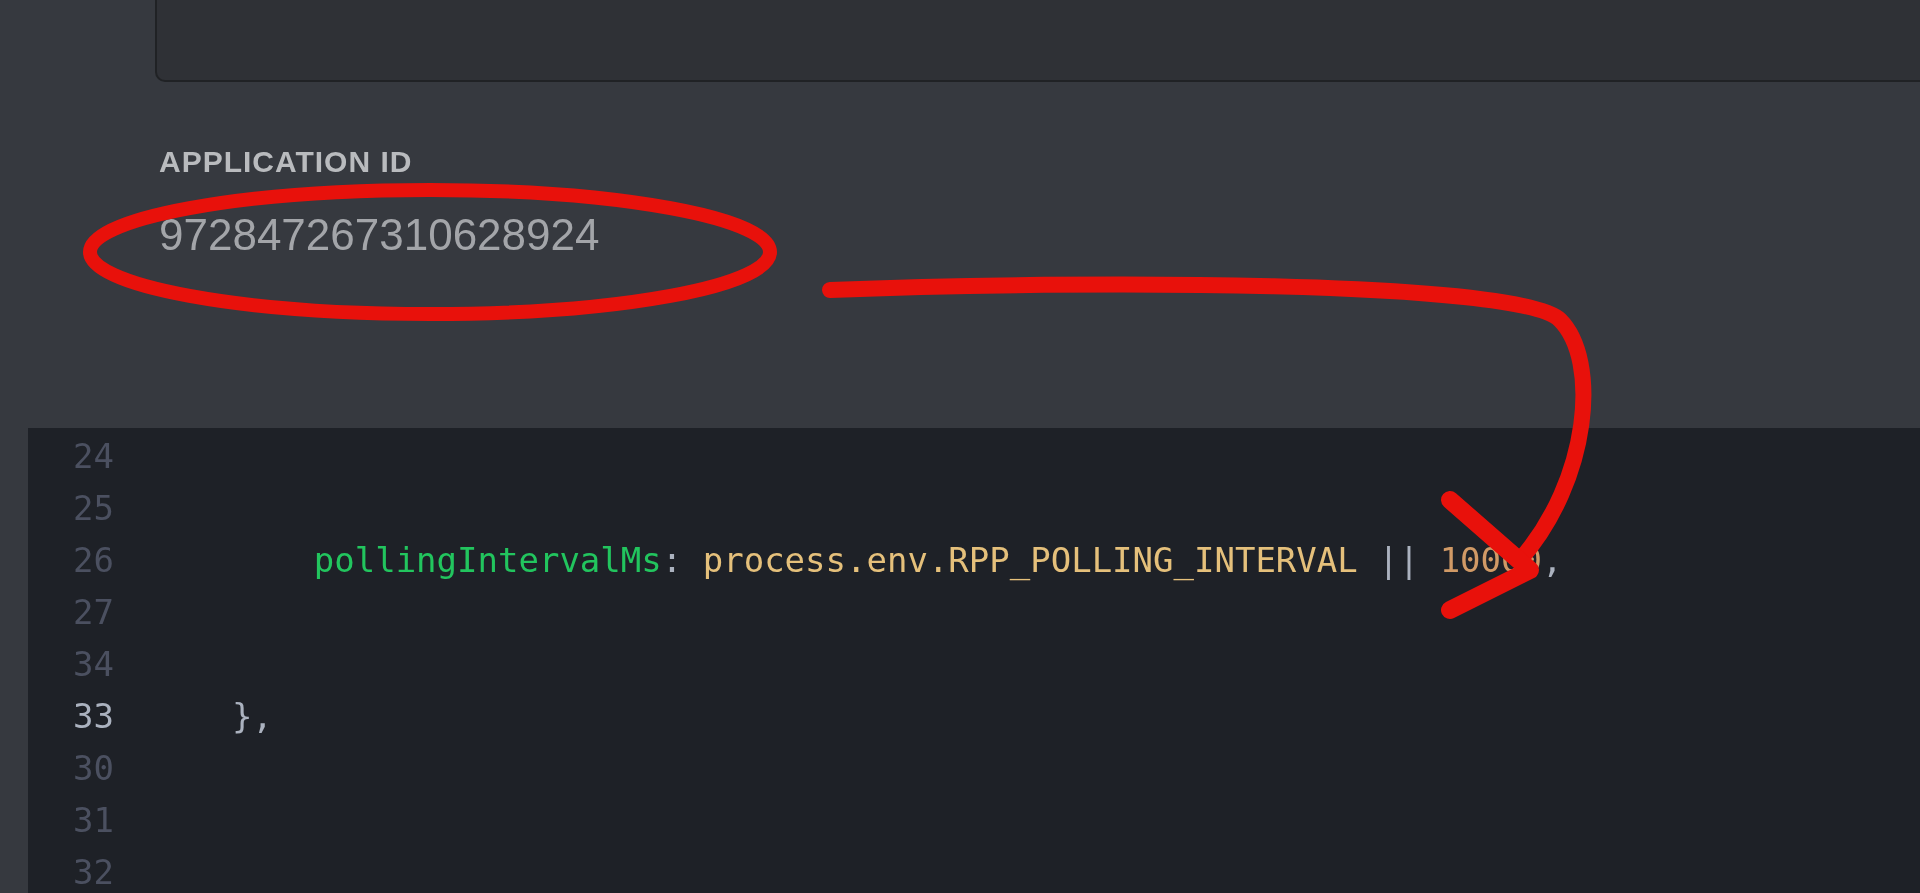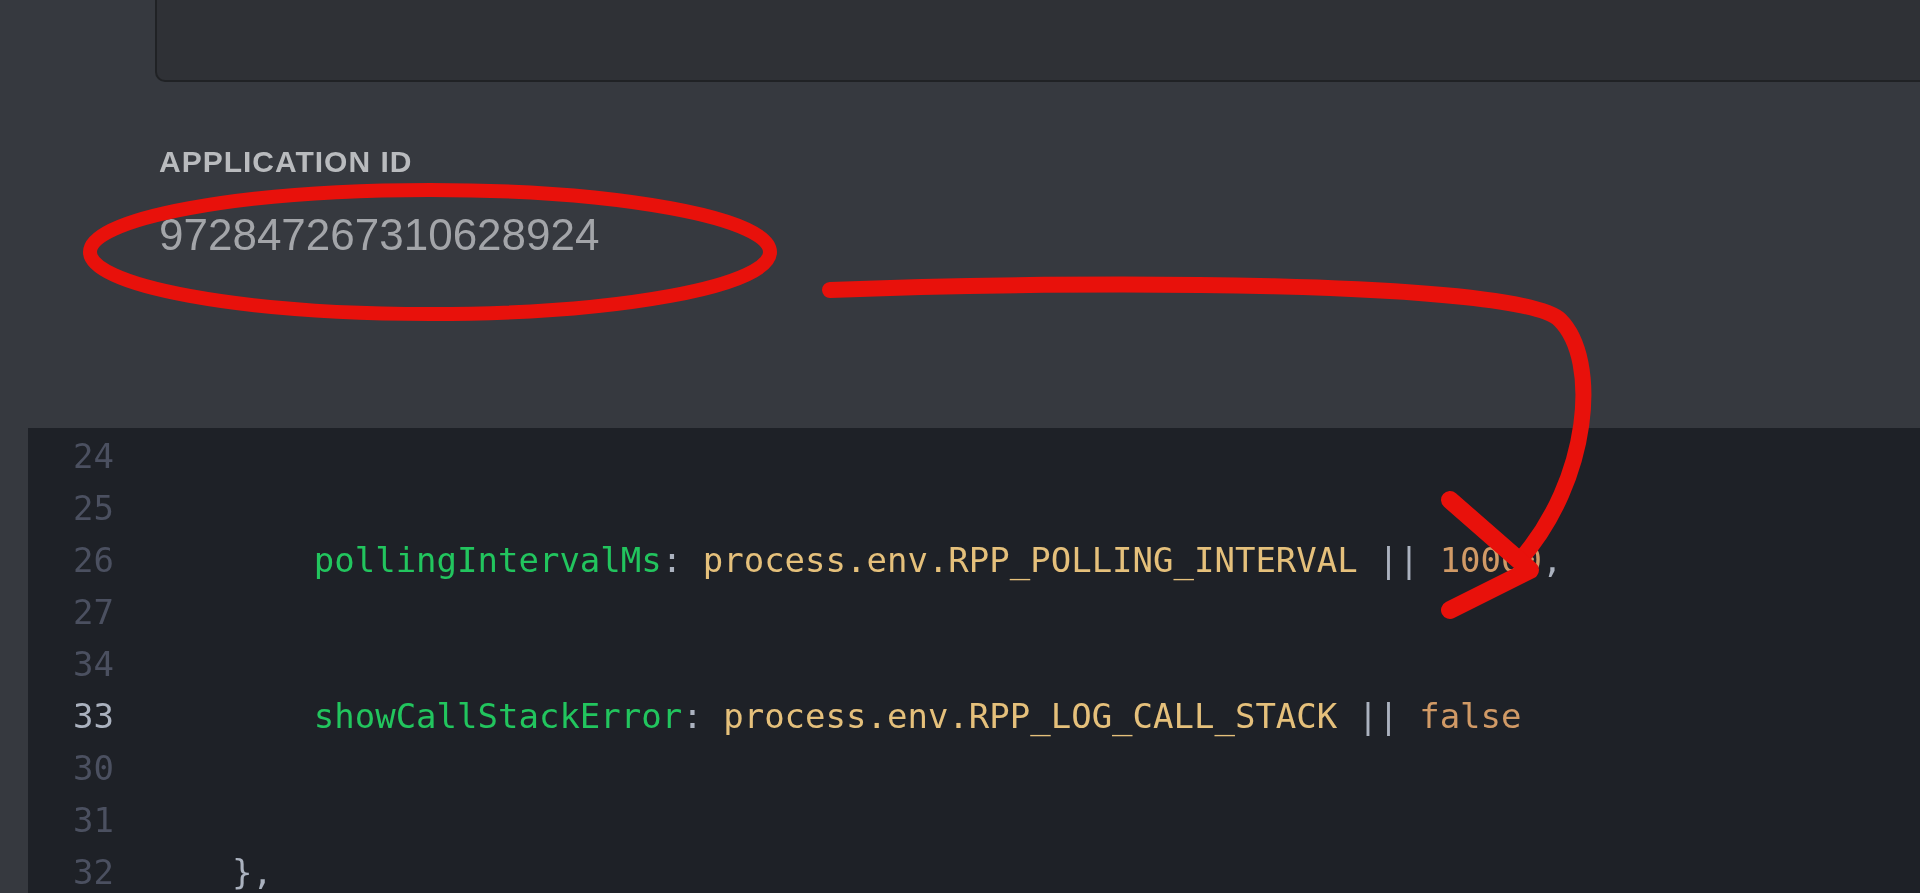--- a/index.html
+++ b/index.html
@@ -133,21 +133,20 @@
     <div class="ln">26</div>
     <div class="ln">27</div>
     <div class="ln">34</div>
     <div class="ln active">33</div>
     <div class="ln">30</div>
     <div class="ln">31</div>
     <div class="ln">32</div>
   </div>
   <div class="code">
     <div class="line"><span>        </span><span class="prop">pollingIntervalMs</span><span class="punct">: </span><span class="kw">process.env.RPP_POLLING_INTERVAL</span><span class="op"> || </span><span class="bool">10000</span><span class="punct">,</span></div>
-    <div class="line"><span>        </span><span class="prop">showCallStackError</span><span class="punct">: </span><span class="kw">process.env.RPP_LOG_CALL_STACK</span><span class="op"> || </span><span class="bool">false</span></div>
     <div class="line"><span class="punct">    },</span></div>
     
     
     
     
     
     
   </div>
 </div>
 

